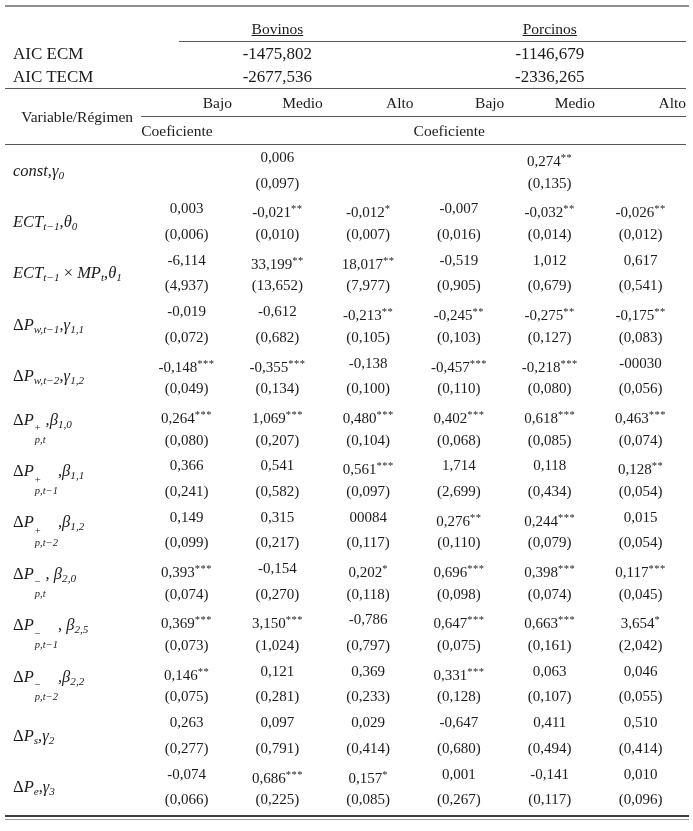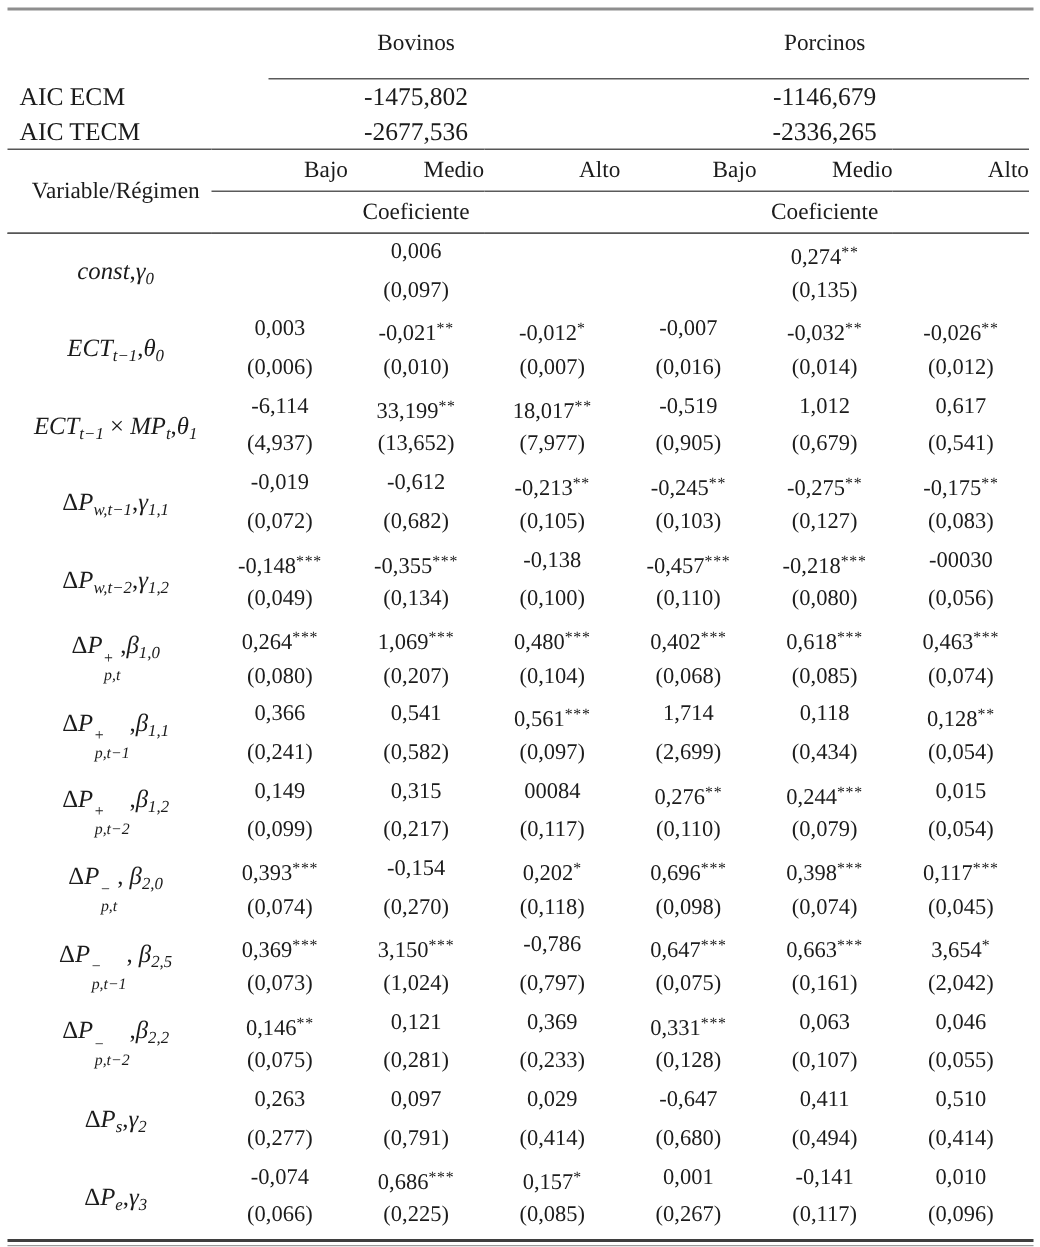--- a/index.html
+++ b/index.html
@@ -5,33 +5,33 @@
   html,body{margin:0;padding:0;background:#ffffff;}
   body{width:693px;height:831px;overflow:hidden;color:#1b1b1b;
        font-family:"Liberation Serif","DejaVu Serif",serif;}
   .page{padding:5px 5px 0 5px;}
   .rule-top{border-top:2.5px solid #8e8e8e;width:684px;margin:0 0 0 0;}
   table.tbl{border-collapse:collapse;table-layout:fixed;width:681px;margin-top:2px;}
   col.c-lbl{width:20%;}
   col.c-d{width:13.33%;}
   td{padding:0;vertical-align:middle;}
   
-  .group-row td{height:29px;vertical-align:bottom;padding-bottom:15px;text-align:center;
-                font-size:15.5px;}
+  .group-row td{height:29px;vertical-align:bottom;padding-bottom:4px;text-align:center;
+                font-size:15.5px;text-decoration:underline;}
   .group-row td.cl{background:linear-gradient(#5a5a5a,#5a5a5a) no-repeat bottom right;
                    background-size:calc(100% - 0px) 1.3px;}
   .group-row td.cl.first{background-size:calc(100% - 38px) 1.3px;}
   .aic-row td{height:23px;font-size:17px;text-align:center;}
   .aic-row td.lbl{text-align:left;padding-left:8px;}
   .regime-row td{height:27px;border-top:1.8px solid #565656;text-align:right;font-size:15.5px;}
   .regime-row td.cl{border-bottom:1.3px solid #5a5a5a;}
   .regime-row td.lbl{border-bottom:1.8px solid #565656;text-align:center;padding-left:8px;}
-  .coef-row td{height:27px;border-bottom:1.8px solid #565656;text-align:center;font-size:15.5px;font-family:Liberation Serif, serif;}
+  .coef-row td{height:27px;border-bottom:1.8px solid #565656;font-size:15.5px;font-family:Liberation Serif, serif;}
   
-  tbody td.lbl{text-align:center;padding-left:8px;font-size:16.5px;}
+  tbody td.lbl{text-align:left;padding-left:8px;font-size:16.5px;}
   tbody td.d{text-align:center;font-size:15px;}
   tbody .val,tbody .se{height:25.7px;line-height:25.7px;white-space:nowrap;}
   .st{font-size:70%;vertical-align:0.45em;letter-spacing:0.5px;}
   
   .seg-i{font-style:italic;}
   .seg-n{font-style:normal;}
   .seg-s{font-style:italic;font-size:68%;vertical-align:-0.3em;}
   .seg-ss{display:inline-flex;flex-direction:column;align-items:flex-start;
           font-size:64%;line-height:1.1;vertical-align:-0.62em;margin-left:1px;}
   .ss-sup{font-style:normal;display:block;}

